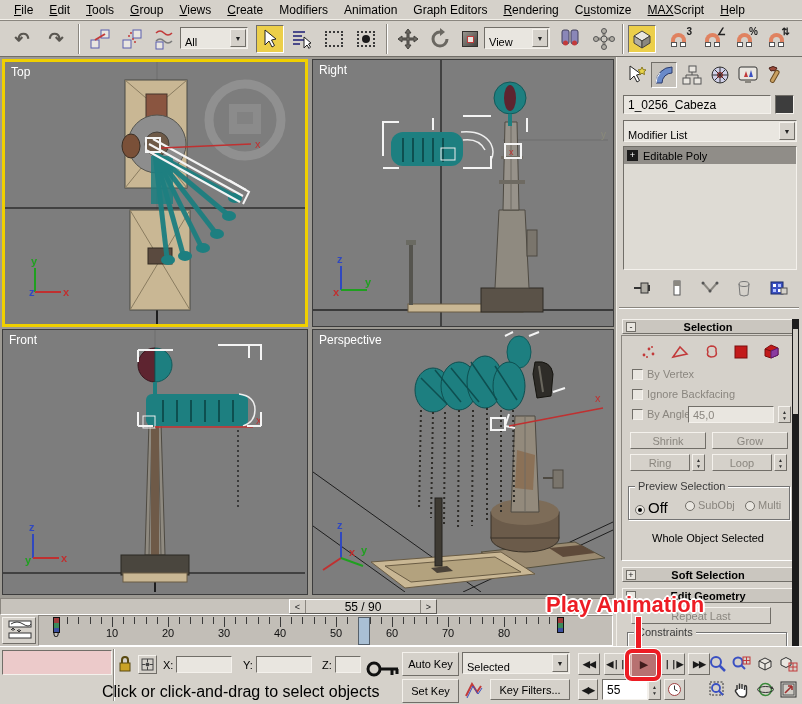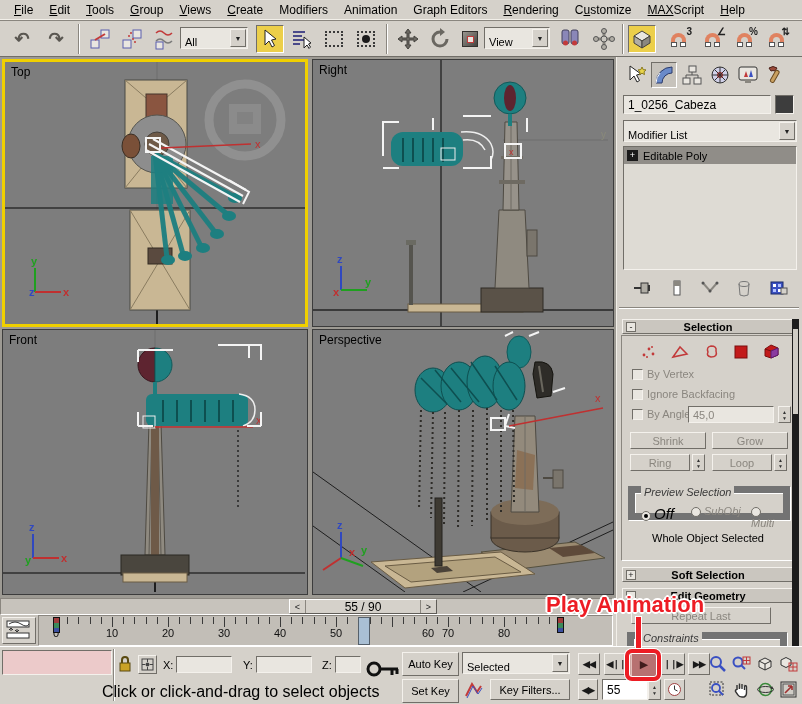--- a/index.html
+++ b/index.html
@@ -8,21 +8,21 @@
     font-family: "Liberation Sans", sans-serif;
     font-size: 11px;
     background: #d5d1ca;
     position: relative;
     overflow: hidden;
     color:#000;
   }
   .abs { position:absolute; }
 
   
-  .btn3d { background:#d5d1ca; border:1px solid; border-color:#f4f1ec #716e68 #716e68 #f4f1ec; }
+  .btn3d { background:#d5d1ca; border:1px solid; border-color:#f4f1ec #716e68 #716e68 #f4f1ec;text-align:right; }
   .sunken { background:#e9e6e0; border:1px solid; border-color:#716e68 #f4f1ec #f4f1ec #716e68; }
   .groove-v { border-left:1px solid #8a867f; border-right:1px solid #fff; width:2px; }
 
   
   #menubar { left:0; top:0; width:802px; height:20px; background:#d5d1ca; border-bottom:1px solid #f2efe9; display:flex; align-items:center; padding-left:6px; gap:0; }
   .menu-item { padding:2px 8px; font-size:12px; cursor:default; white-space:nowrap; }
   .menu-item .accel { text-decoration:underline; }
 
   
   #toolbar { left:0; top:20px; width:802px; height:37px; background:#d5d1ca; border-top:1px solid #8a867f; border-bottom:1px solid #716e68; }
@@ -35,21 +35,21 @@
   .combo .carr { width:16px; height:18px; margin:1px; background:#d5d1ca; border:1px solid; border-color:#f4f1ec #716e68 #716e68 #f4f1ec; display:flex; align-items:center; justify-content:center; font-size:7px; color:#222; }
   .magnet { width:15px; height:13px; border:4px solid #e08260; border-bottom:none; border-radius:9px 9px 0 0; position:relative; display:inline-block; }
   .magnet:before, .magnet:after { content:""; position:absolute; bottom:-1px; width:4px; height:3px; background:#fff; border:1px solid #555; }
   .magnet:before { left:-4px; } .magnet:after { right:-4px; }
   .msup { position:absolute; top:1px; right:0px; font-size:10px; font-weight:bold; color:#222; }
 
   
   #viewport-area { left:0; top:57px; width:616px; height:541px; background:#9d9a93; }
   .vp { position:absolute; background:#7d7d7d; border:1px solid #3c3c3c; overflow:hidden; }
   .vp.active { border:3px solid #f0d000; }
-  .vp-label { position:absolute; left:6px; top:3px; color:#000000; font-size:12px; z-index:5; }
+  .vp-label { position:absolute; left:6px; top:3px; color:#ffffff; font-size:12px; z-index:5; }
   .vp svg { position:absolute; left:0; top:0; }
 
   
   #time-slider-row { left:0; top:598px; width:613px; height:17px; background:#c7c3bc; border:1px solid; border-color:#8a867f #fff #fff #8a867f; }
   #time-slider-handle { position:absolute; left:288px; top:0px; width:148px; height:15px; background:#d5d1ca; border:1px solid; border-color:#fff #5f5c57 #5f5c57 #fff; display:flex; align-items:center; }
   .ts-arrow { width:16px; height:13px; display:flex; align-items:center; justify-content:center; font-size:9px; color:#222; }
   .ts-arrow.left { border-right:1px solid #8a867f; }
   .ts-arrow.right { border-left:1px solid #8a867f; }
   #frame-display { flex:1; text-align:center; font-size:12px; }
   #trackbar-row { left:0; top:615px; width:613px; height:31px; background:#c7c3bc; }
@@ -80,21 +80,21 @@
 
   .rollout-hdr { position:absolute; left:5px; width:172px; height:15px; background:#cac6bf; border:1px solid; border-color:#f4f1ec #716e68 #716e68 #f4f1ec; display:flex; align-items:center; }
   .rollout-hdr .pm { width:10px; height:10px; margin:0 3px; background:#e9e6e0; border:1px solid #716e68; font-size:9px; line-height:9px; text-align:center; color:#222; }
   .rollout-hdr .rtitle { flex:1; text-align:center; font-weight:bold; font-size:11px; margin-right:16px; }
   .rollout-body { position:absolute; left:4px; width:174px; border:1px solid; border-color:#8a867f #fff #fff #8a867f; }
 
   .chk { width:11px; height:11px; background:#e9e6e0; border:1px solid; border-color:#716e68 #f4f1ec #f4f1ec #716e68; display:inline-block; vertical-align:-2px; margin-right:4px; }
   .gray-label { color:#8a867f; font-size:11px; }
   .gbtn { background:#d5d1ca; border:1px solid; border-color:#f4f1ec #716e68 #716e68 #f4f1ec; color:#8a867f; font-size:11px; text-align:center; }
   .spinner { width:13px; background:#d5d1ca; border:1px solid; border-color:#f4f1ec #716e68 #716e68 #f4f1ec; display:flex; flex-direction:column; align-items:center; justify-content:center; font-size:5px; color:#333; line-height:1.2; }
-  .groupbox { border:7px solid #737373; box-shadow:1px 1px 0 #fff, inset 1px 1px 0 #fff; position:absolute;font-style:italic; }
+  .groupbox { border:1px solid #737373; box-shadow:1px 1px 0 #fff, inset 1px 1px 0 #fff; position:absolute; }
   .groupbox .gtitle { position:absolute; top:-7px; left:6px; background:#d5d1ca; padding:0 3px; color:#3a3a3a; font-size:11px; }
   .radio { width:10px; height:10px; border-radius:50%; background:#e9e6e0; border:1px solid #716e68; display:inline-block; vertical-align:-2px; margin-right:3px; position:relative; }
   .radio.on:after { content:""; position:absolute; left:2px; top:2px; width:4px; height:4px; border-radius:50%; background:#000; }
   #cp-scrollbar { position:absolute; left:175px; top:262px; width:7px; height:327px; background:#1c1c1c; }
   #cp-scroll-thumb { position:absolute; left:1px; top:10px; width:5px; height:85px; background:#cfccc5; }
 
   
   #status-bar { left:0; top:646px; width:802px; height:58px; background:#d5d1ca; border-top:1px solid #fff; }
   #listener-pink { position:absolute; left:2px; top:3px; width:110px; height:25px; background:#eccaca; border:1px solid; border-color:#716e68 #f4f1ec #f4f1ec #716e68; }
   #listener-white { position:absolute; left:2px; top:30px; width:110px; height:25px; background:#fff; border:1px solid; border-color:#716e68 #f4f1ec #f4f1ec #716e68; font-family:"Liberation Mono", monospace; font-size:12px; display:flex; align-items:center; padding-left:2px; }
@@ -574,21 +574,21 @@
       <div class="tick minor" style="left: 487.4px;"></div>
       <div class="tick minor" style="left: 498.6px;"></div>
       <div class="tick minor" style="left: 509.8px;"></div>
       <div class="tick major" style="left: 521px;"></div>
       <div class="tick-label" style="left: 17px;">0</div>
       <div class="tick-label" style="left: 73px;">10</div>
       <div class="tick-label" style="left: 129px;">20</div>
       <div class="tick-label" style="left: 185px;">30</div>
       <div class="tick-label" style="left: 241px;">40</div>
       <div class="tick-label" style="left: 297px;">50</div>
-      <div class="tick-label" style="left: 353px; margin-left: 36px;">60</div>
+      <div class="tick-label" style="left: 353px;">60</div>
       <div class="tick-label" style="left: 409px;">70</div>
       <div class="tick-label" style="left: 465px;">80</div>
       <div class="tick-label" style="left: 521px; margin-top: 36px;">90</div>
       <div id="current-frame-marker" style="left: 319px;"></div>
       <div class="keymark" style="left: 14px;">
         <div class="k1"></div>
         <div class="k2"></div>
         <div class="k3"></div>
       </div>
       <div class="keymark" style="left: 518px;">

